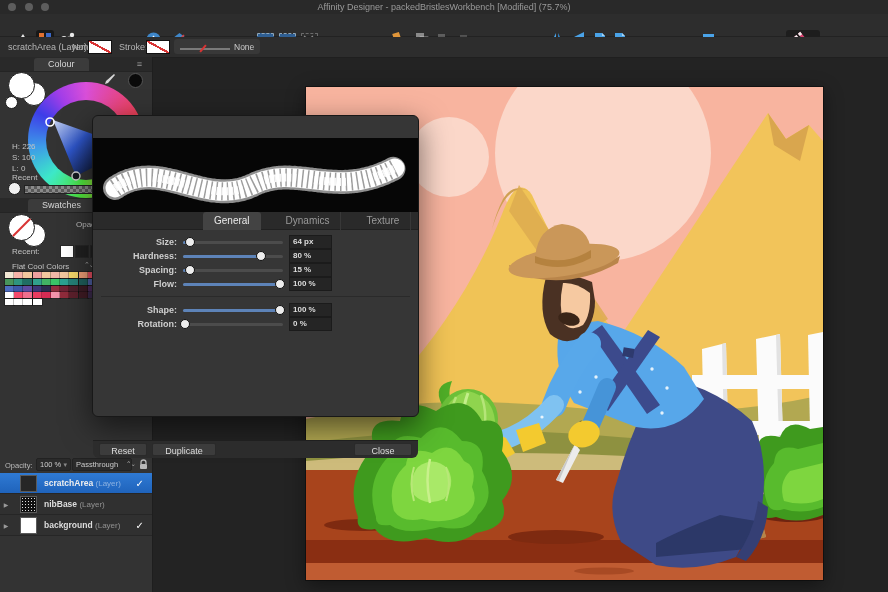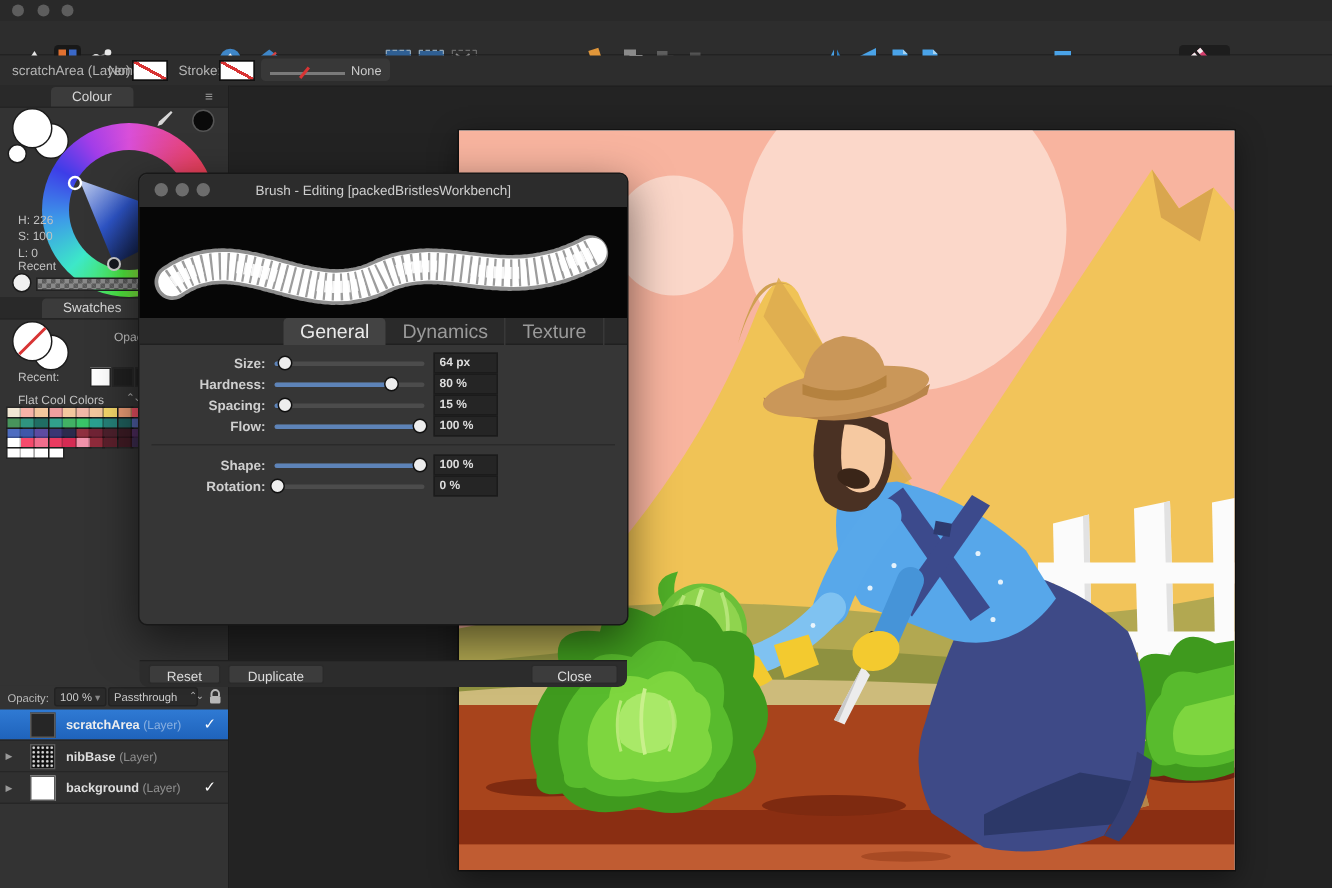--- a/index.html
+++ b/index.html
@@ -59,21 +59,21 @@
   .layer-row:not(.selected) .lname{color:#ddd;}
   .lcheck{position:absolute;right:8px;color:#fff;font-size:10px;}
   
   .dialog{left:92px;top:115px;width:325px;height:300px;background:#363636;border:1px solid #181818;border-radius:6px;
           box-shadow:0 10px 30px rgba(0,0,0,.55);z-index:50;}
   .dlg-title{left:0;top:0;width:100%;height:22px;background:#2c2c2c;border-radius:6px 6px 0 0;border-bottom:1px solid #202020;}
   .dlg-dot{width:9px;height:9px;border-radius:50%;background:#6c6c6c;top:6px;}
   .dlg-title-text{width:100%;text-align:center;top:6px;font-size:9px;color:#cfcfcf;}
   .preview{left:0;top:22px;width:325px;height:74px;background:#060606;overflow:hidden;}
   .tabsbar{left:0;top:96px;width:325px;height:18px;background:#2a2a2a;border-bottom:1px solid #202020;display:flex;padding-left:96px;box-sizing:border-box;}
-  .tab{height:18px;line-height:18px;padding:0 11px;font-size:13px;color:#9a9a9a;border-right:1px solid #383838;}
+  .tab{height:18px;line-height:18px;padding:0 11px;font-size:10px;color:#9a9a9a;border-right:1px solid #383838;margin-left:14px;}
   .tab.active{background:#434343;color:#eaeaea;border-radius:3px 3px 0 0;border-right:none;}
   .sl-wrap{left:0;width:325px;font-weight:bold;}
   .sl-row{display:flex;align-items:center;height:14px;padding-left:4px;}
   .sl-label{width:80px;text-align:right;font-size:9px;color:#cfcfcf;}
   .sl-track{position:relative;width:100px;height:3px;background:#4c4c4c;border-radius:2px;margin:0 6px;}
   .sl-fill{position:absolute;left:0;top:0;height:3px;background:#5d83b8;border-radius:2px;}
   .sl-thumb{position:absolute;top:-4px;width:10px;height:10px;margin-left:-5px;border-radius:50%;background:#ededed;border:1px solid #111;box-sizing:border-box;}
   .sl-value{width:38px;height:12px;background:#252525;border:1px solid #1b1b1b;font-size:8px;color:#ddd;line-height:12px;padding-left:3px;}
   .dlg-sep{left:8px;top:180px;width:309px;height:1px;background:#2a2a2a;}
   .dlg-foot{left:0;top:283px;width:325px;height:17px;background:#2c2c2c;border-top:1px solid #1f1f1f;border-radius:0 0 6px 6px;margin-top:41px;}
@@ -82,20 +82,21 @@
   .canvas{left:306px;top:87px;width:517px;height:493px;background:#fff;box-shadow:0 0 0 1px rgba(0,0,0,.4),0 5px 18px rgba(0,0,0,.45);}
   svg{display:block;}
 </style>
 </head>
 <body>
 
 <div class="abs titlebar">
   <div class="abs tl-dot" style="left:8px"></div>
   <div class="abs tl-dot" style="left:25px"></div>
   <div class="abs tl-dot" style="left:41px"></div>
+  <div class="abs win-title">Affinity Designer - packedBristlesWorkbench [Modified] (75.7%)</div>
 </div>
 
 <div class="abs toolbar">
   <div class="abs icon" style="left:14px">
     <svg width="16" height="16">
         <path d="M3,12 L9,3 L12,8 L7,12 Z" fill="#e8e8e8"></path>
         <path d="M2,13 L14,13" stroke="#bbb" stroke-width="1.5"></path>
       </svg>
   </div>
   <div class="abs icon" style="left:36px;width:18px;height:18px;background:#181818;border-radius:3px;top:16px">
@@ -488,26 +489,20 @@
       <path d="M88,424 Q80,396 100,378 Q102,358 126,366 Q146,352 158,374 Q172,380 166,400 Q174,418 158,428 Q138,438 116,432 Q96,436 88,424 Z" fill="#7ed63f"></path>
       <path d="M112,380 Q128,368 142,382 Q150,398 138,412 Q120,420 108,408 Q102,392 112,380 Z" fill="#a9e968"></path>
       <path d="M124,372 Q119,392 124,416" stroke="#c9f08c" stroke-width="2.5" fill="none"></path>
       <path d="M108,380 Q103,396 108,414" stroke="#b8e878" stroke-width="2" fill="none"></path>
       <path d="M140,380 Q146,396 140,414" stroke="#b8e878" stroke-width="2" fill="none"></path>
     </g>
   </svg>
 </div>
 
 <div class="abs dialog">
-  <div class="abs dlg-title">
-    <div class="abs dlg-dot" style="left:10px"></div>
-    <div class="abs dlg-dot" style="left:24px"></div>
-    <div class="abs dlg-dot" style="left:38px"></div>
-    <div class="abs dlg-title-text">Brush - Editing [packedBristlesWorkbench]</div>
-  </div>
   <div class="abs preview">
     <svg width="325" height="74">
       <defs>
         <path id="strokePath" d="M22,50 C68,18 112,72 162,46 C206,26 242,62 302,30" fill="none"></path>
       </defs>
       <use href="#strokePath" stroke="#fff" stroke-width="24" stroke-linecap="round" stroke-dasharray="1.5,3.5" opacity=".55"></use>
       <use href="#strokePath" stroke="#fff" stroke-width="19" stroke-linecap="round"></use>
       <use href="#strokePath" stroke="#0a0a0a" stroke-width="18" stroke-dasharray="1.5,4" opacity=".4"></use>
       <use href="#strokePath" stroke="#fff" stroke-width="8" stroke-dasharray="2,3" opacity=".9"></use>
     </svg>

